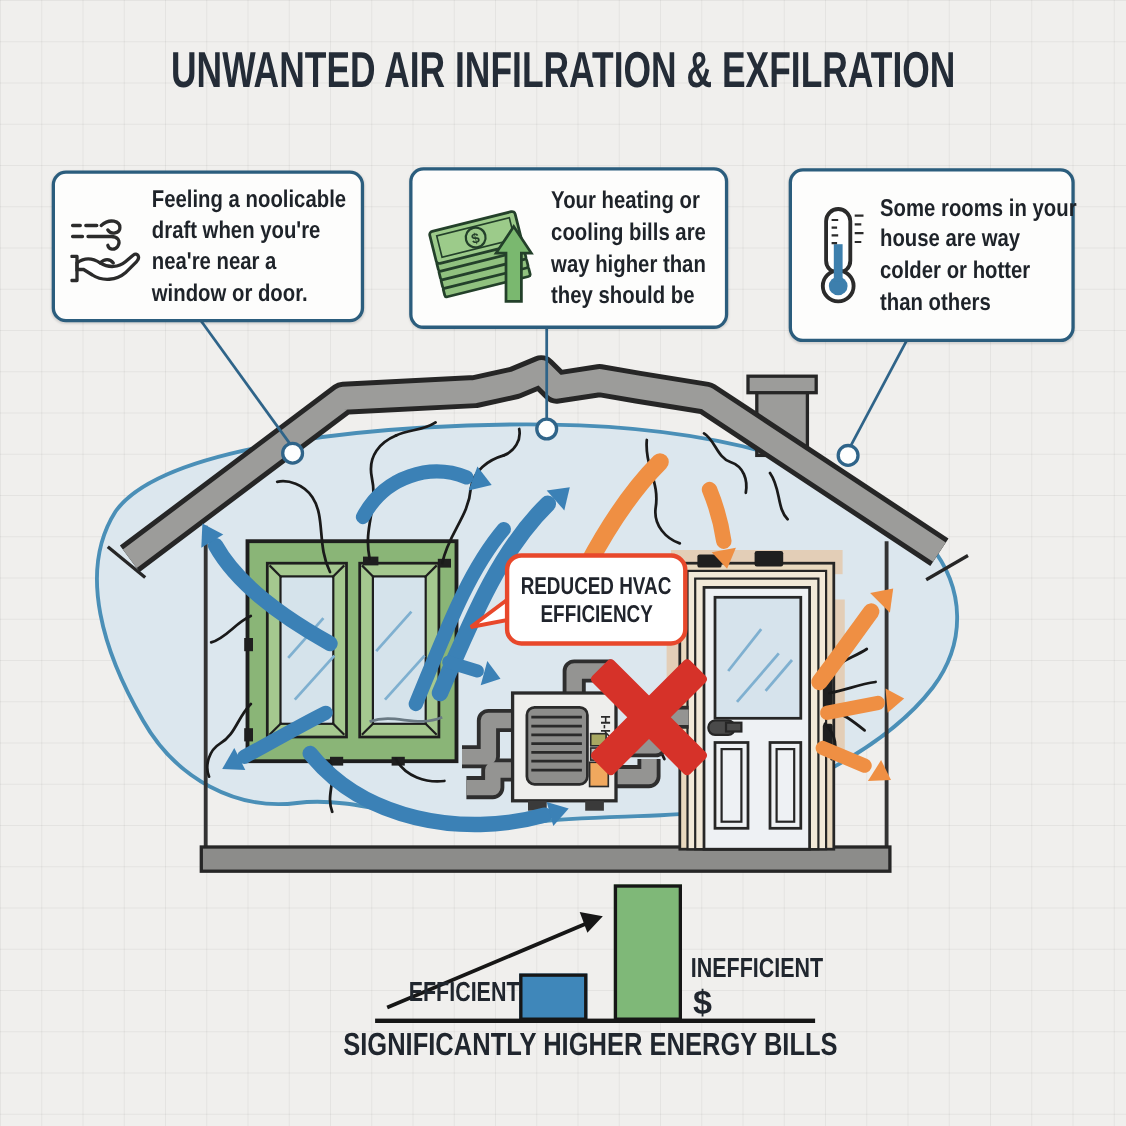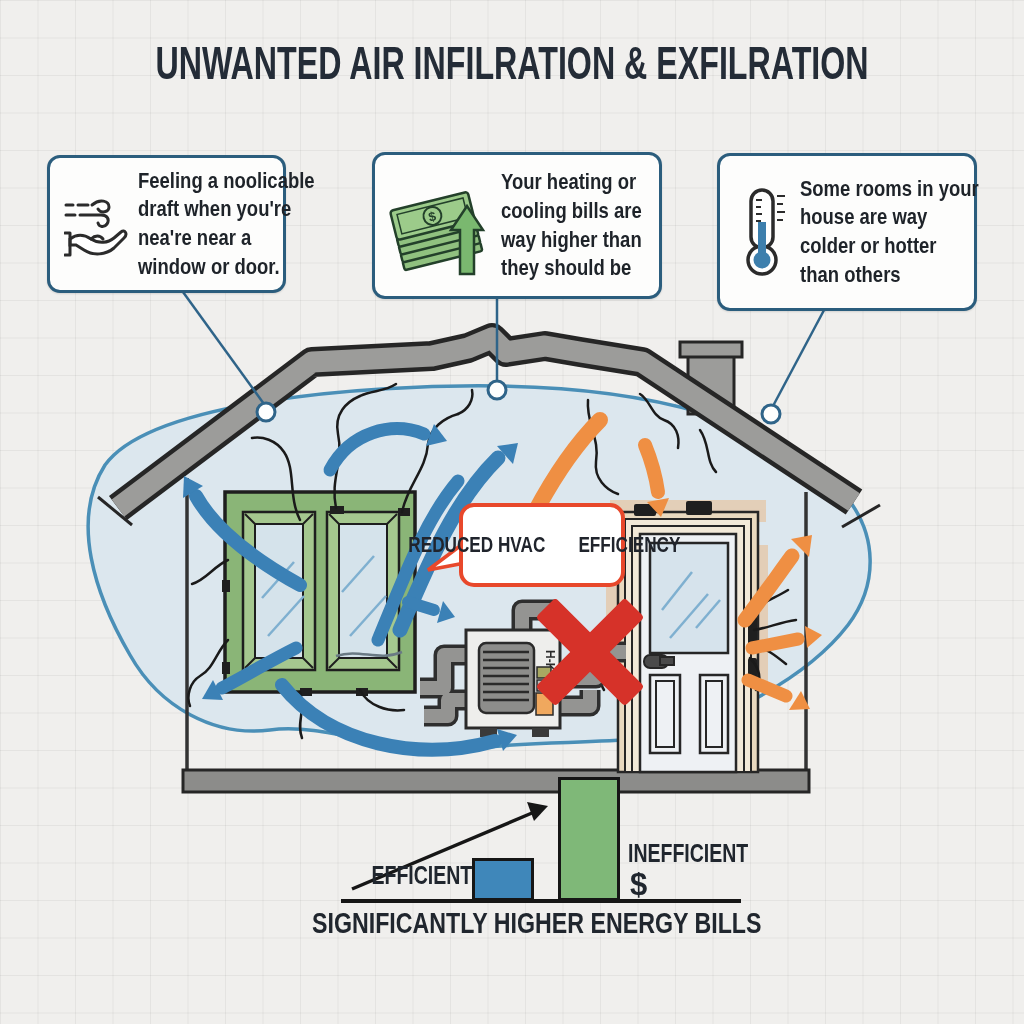--- a/index.html
+++ b/index.html
@@ -24,27 +24,27 @@
     box-shadow:0 1px 2px rgba(0,0,0,0.12);
   }
   .callout .icon-wrap{flex:0 0 auto;display:flex;align-items:center;justify-content:center;}
   .callout .txt{
     font-size:22px;line-height:1.30;font-weight:700;color:#1e2329;
     transform:scaleX(0.84);transform-origin:left center;white-space:nowrap;
   }
   .bubble{
     left:459px;top:503px;width:158px;height:76px;background:#fff;
     border:4px solid #e8482b;border-radius:15px;z-index:6;
-    display:flex;flex-direction:row;align-items:center;justify-content:center;
+    display:flex;flex-direction:column;align-items:center;justify-content:center;
   }
   .bubble div{
     font-size:22px;font-weight:700;color:#20242c;line-height:1.15;
     transform:scaleX(0.78);transform-origin:center;white-space:nowrap;
   }
-  .chart{left:0;top:757px;width:816px;height:200px;}
+  .chart{left:0;top:784px;width:816px;height:200px;}
   .bar{position:absolute;bottom:56px;border:3px solid #161616;box-sizing:border-box;}
   .chart-label{position:absolute;font-weight:700;color:#20262e;white-space:nowrap;}
   .svg-layer{left:0;top:0;width:1024px;height:1024px;pointer-events:none;}
 </style>
 </head>
 <body>
 
 <div class="page">
 
   <svg class="abs svg-layer" viewBox="0 0 1024 1024">
@@ -226,21 +226,21 @@
       <line x1="497" y1="298" x2="497" y2="381"></line>
       <line x1="831" y1="297" x2="773" y2="406"></line>
       <circle cx="266" cy="412" r="9" fill="#fdfefe" stroke-width="3"></circle>
       <circle cx="497" cy="390" r="9" fill="#fdfefe" stroke-width="3"></circle>
       <circle cx="771" cy="414" r="9" fill="#fdfefe" stroke-width="3"></circle>
     </g>
   </svg>
 
   <div class="abs title">UNWANTED AIR INFILRATION &amp; EXFILRATION</div>
 
-  <div class="abs callout" style="left:47px;top:155px;width:239px;height:138px;">
+  <div class="abs callout" style="left:47px;top:155px;width:284px;height:138px;">
     <div class="icon-wrap" style="width:74px;">
       <svg width="66" height="70" viewBox="0 0 66 70" fill="none" stroke="#2b2b2b" stroke-width="3" stroke-linecap="round">
         <path d="M2,16 h7 M14,16 h10 M28,16 c8,-7 17,-4 17,2 c0,5 -8,7 -11,2"></path>
         <path d="M2,26 h9 M16,26 h21 c6,0 9,4 6,9 c-3,4 -8,3 -9,-1"></path>
         <path d="M6,50 C 14,44 21,46 27,50 C 35,55 44,54 50,49 L 57,43 C 61,40 64,45 60,49 L 50,59 C 42,66 29,67 20,61 L 12,56 L 6,56 Z" fill="#ffffff"></path>
         <path d="M27,50 C 31,46 36,46 39,50"></path>
         <path d="M6,44 v22 M1,44 h5 M1,66 h5"></path>
       </svg>
     </div>
     <div class="txt">

